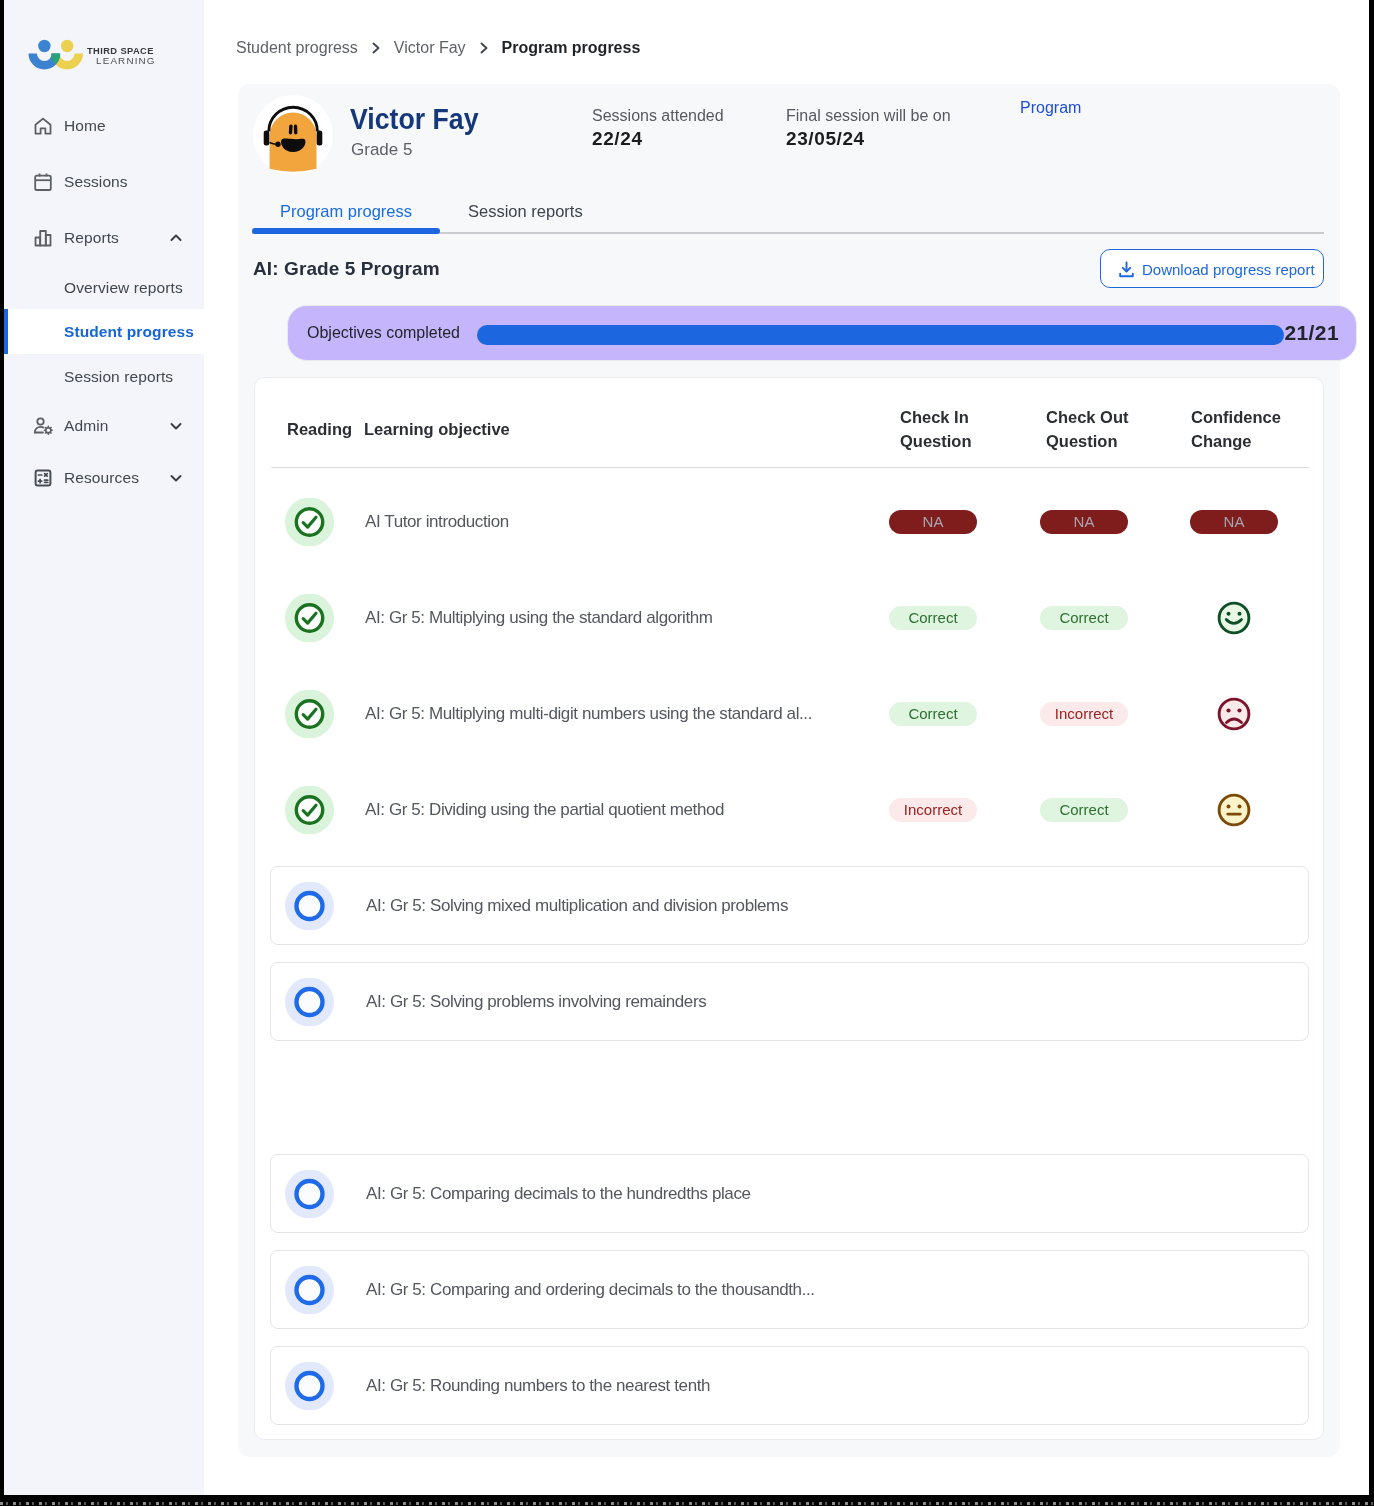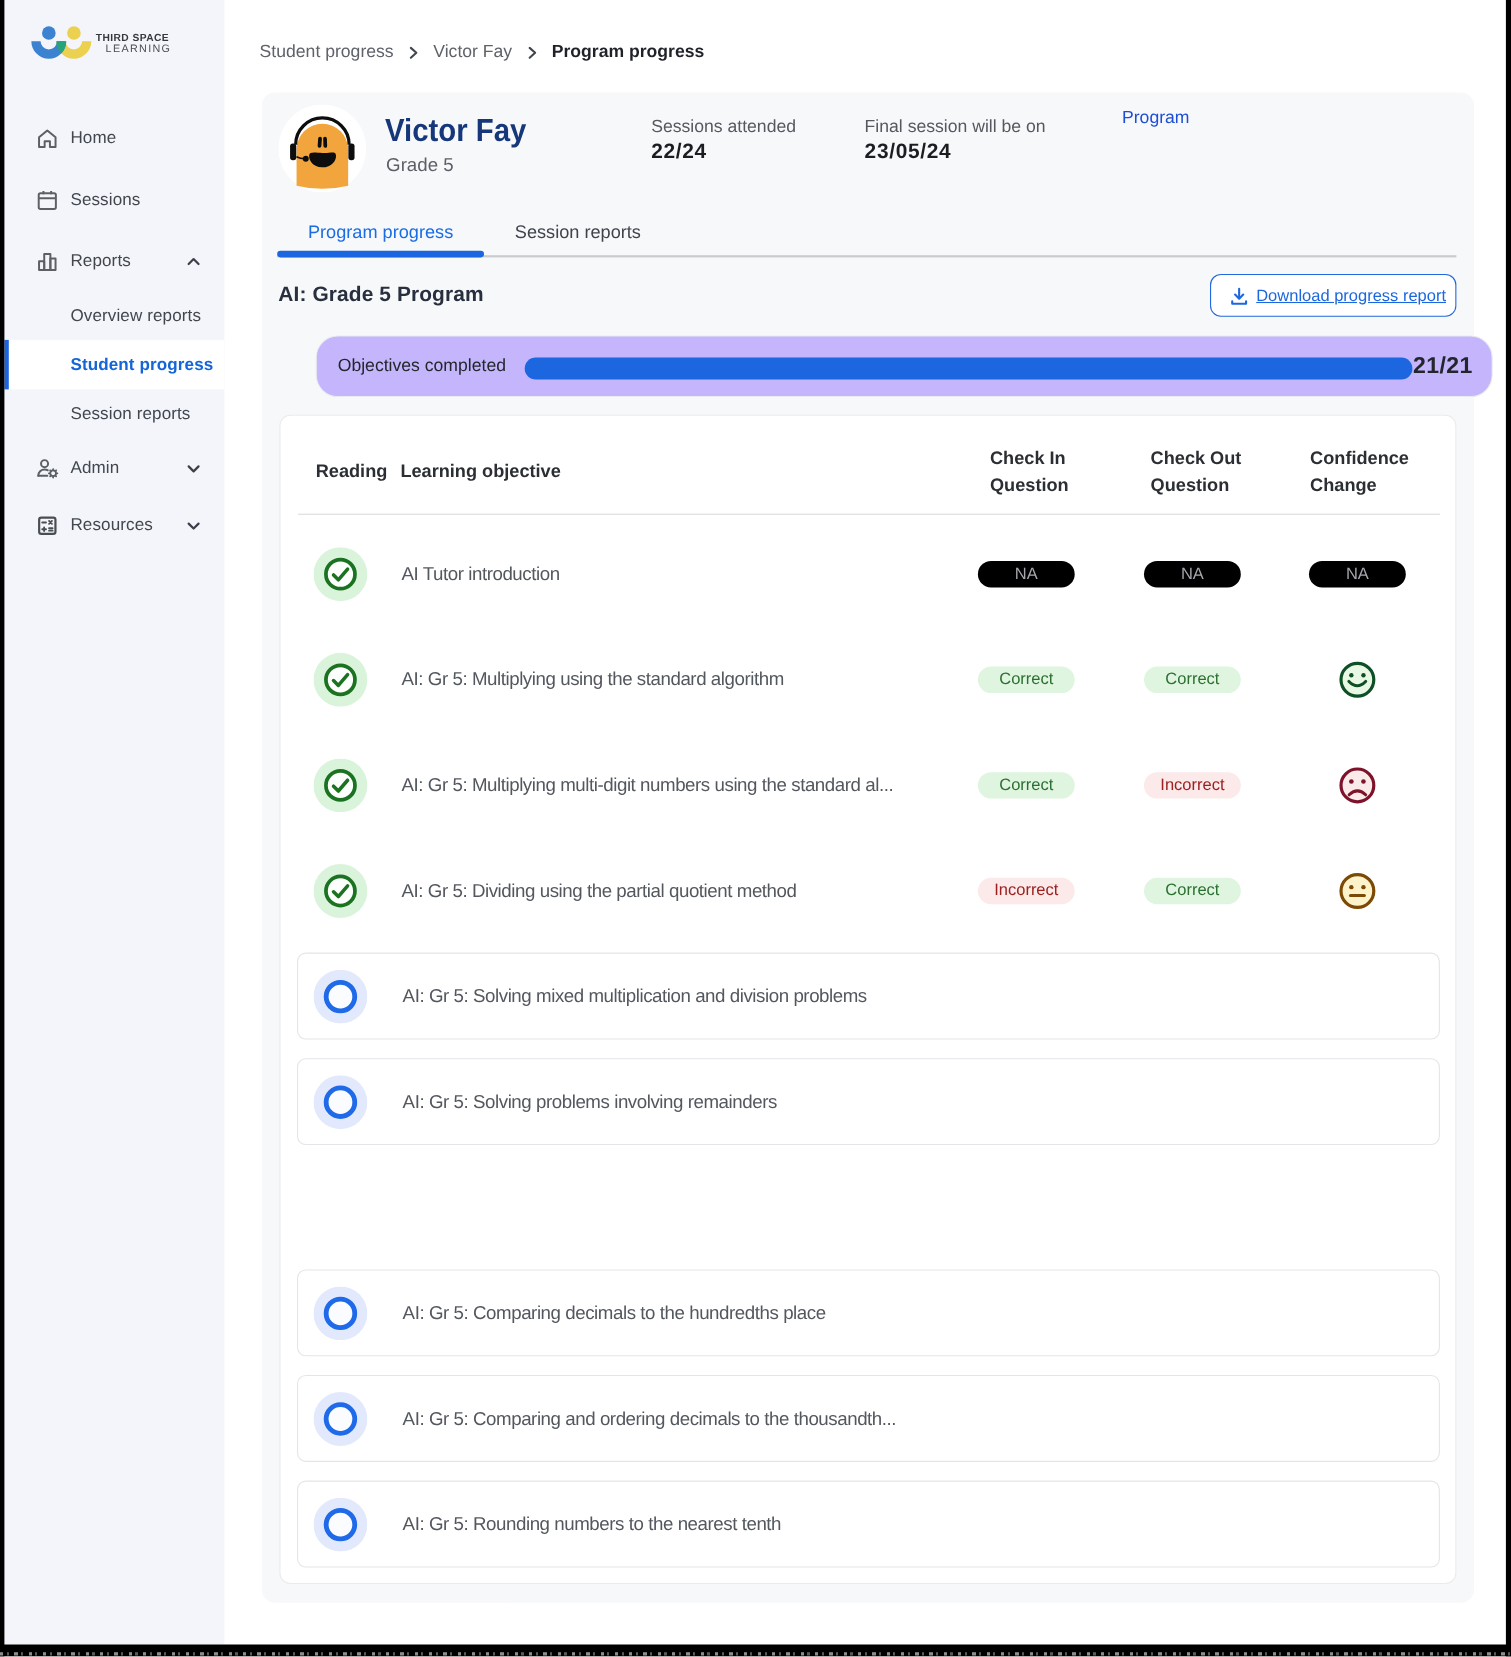--- a/index.html
+++ b/index.html
@@ -35,51 +35,51 @@
 #progselect span { position:absolute; left:15px; top:50%; transform:translateY(-50%); font-size:16.5px; color:#3d424a; }
 #progselect svg { position:absolute; right:15px; top:13px; }
 
 #tab1 { left:14px; top:118px; width:188px; height:24px; text-align:center; font-size:16.5px; color:#1a6ce4; font-weight:500; }
 #tab2 { left:230px; top:118px; font-size:16.5px; color:#3f444b; }
 #tabbar-blue { left:14px; top:144px; width:188px; height:6px; background:#1b66e0; border-radius:3px; z-index:2;}
 #tabbar-gray { left:14px; top:148px; width:1072px; height:2px; background:#c9cbce; }
 
 #h2 { left:15px; top:174px; font-size:19px; font-weight:bold; color:#28303f; letter-spacing:0.1px; }
 #dlbtn { left:862px; top:165px; width:224px; height:39px; background:#fff; border:1.5px solid #2268dd; border-radius:10px; }
-#dlbtn span { position:absolute; left:41px; top:50%; transform:translateY(-50%); font-size:15px; color:#1c67e0;text-decoration:underline; }
+#dlbtn span { position:absolute; left:41px; top:50%; transform:translateY(-50%); font-size:15px; color:#1c67e0; }
 #dlbtn svg { position:absolute; left:15px; top:9px; }
 
 #pcard { left:16px; top:221px; width:1070px; height:56px; background:#c4b5fd; border:1px solid #e9ebef; border-radius:20px;margin-left:33px; }
 #pcard .lbl { position:absolute; left:19px; top:50%; transform:translateY(-50%); font-size:16px; color:#23262b; }
 #pbar { position:absolute; left:189px; top:19px; width:807px; height:20px; background:#1c66e0; border-radius:10px; }
 #pval { position:absolute; right:17px; top:50%; transform:translateY(-50%); font-size:21px; font-weight:bold; color:#23262b; letter-spacing:0.4px; }
 
 #tcard { left:16px; top:293px; width:1070px; height:1063px; background:#fff; border:1px solid #e9ebef; border-radius:10px; }
 .th { position:absolute; font-size:16.5px; font-weight:bold; color:#2b2e33; line-height:24px; }
 #tdiv { position:absolute; left:16px; top:89px; width:1038px; height:1px; background:#d9dbde; }
 .trow { position:absolute; left:0; width:1070px; height:96px; }
 .rowtext { position:absolute; left:110px; top:50%; transform:translateY(-50%); font-size:17px; color:#53575e; letter-spacing:-0.4px; white-space:nowrap; }
 .icon48 { position:absolute; left:30px; top:50%; transform:translateY(-50%); width:49px; height:49px; }
 .pill { position:absolute; top:50%; transform:translate(-50%,-50%); width:88px; height:24px; border-radius:12px; font-size:15px; text-align:center; line-height:24px; }
 .p1 { left:678px; } .p2 { left:829px; } .p3 { left:979px; }
-.pill.na { background:#000000; color:#a8a5af; }
+.pill.na { background:#7f1d1d; color:#a8a5af; }
 .pill.ok { background:#dff5e0; color:#2c7031; }
 .pill.bad { background:#fce9e9; color:#9c2020; }
 .smiley { position:absolute; left:979px; top:50%; transform:translate(-50%,-50%); width:37px; height:37px; }
 .cardrow { position:absolute; left:15px; width:1039px; height:79px; background:#fff; border:1px solid #e3e5e9; border-radius:8px; }
 .cardrow .icon48 { left:14px; }
 .cardrow .rowtext { left:95px; }
 </style>
 </head>
 <body>
 <div id="page">
   <div id="sidebar" class="abs"></div>
   <div id="active-row" class="abs"></div>
   <div id="active-bar" class="abs"></div>
-  <div id="logo" class="abs" style="left:0;top:0;width:204px;height:70px;">
+  <div id="logo" class="abs" style="left:0;top:16px;width:204px;height:70px;">
     <svg width="204" height="70" viewBox="0 0 204 70">
       <defs>
           <clipPath id="lens">
             <circle cx="44" cy="37.5" r="16"></circle>
           </clipPath>
         </defs>
       <circle cx="44.4" cy="30" r="6.2" fill="#3b82d0"></circle>
       <circle cx="67.2" cy="30" r="6.2" fill="#ecd04f"></circle>
       <path d="M51.2 37.5 A15.9 15.9 0 0 0 83 37.5 L74.6 37.5 A7.5 7.5 0 0 1 59.6 37.5 Z" fill="#ecd04f"></path>
       <path d="M28.5 37.5 A15.9 15.9 0 0 0 60.3 37.5 L51.9 37.5 A7.5 7.5 0 0 1 36.9 37.5 Z" fill="#3b82d0"></path>

